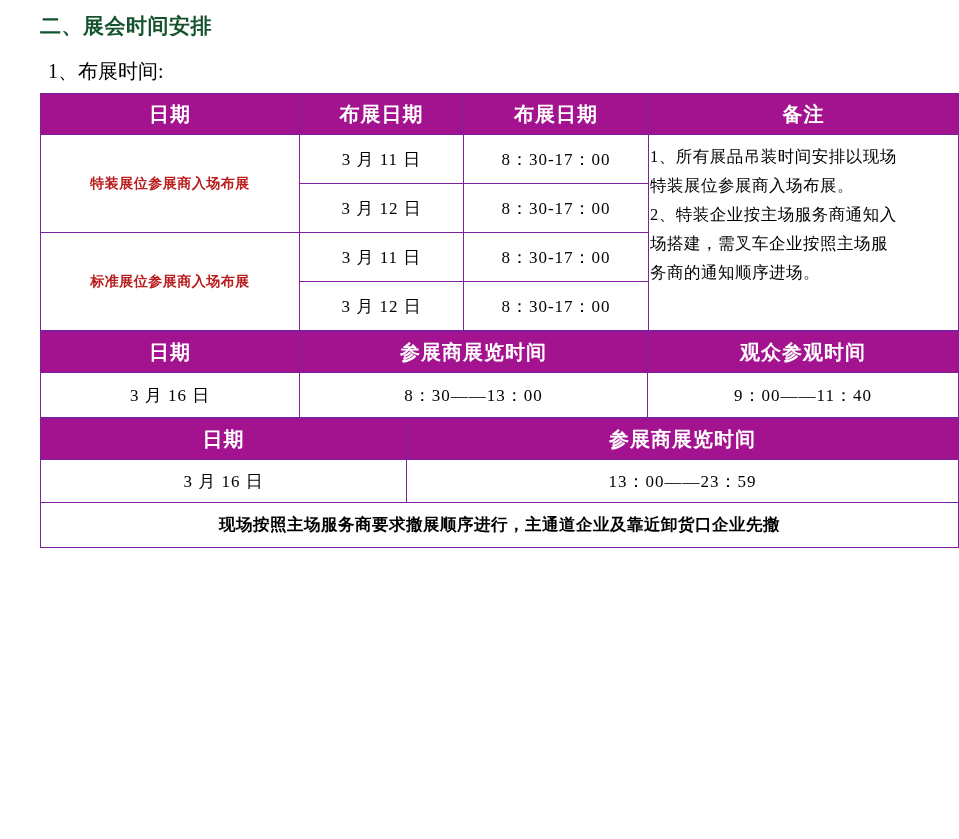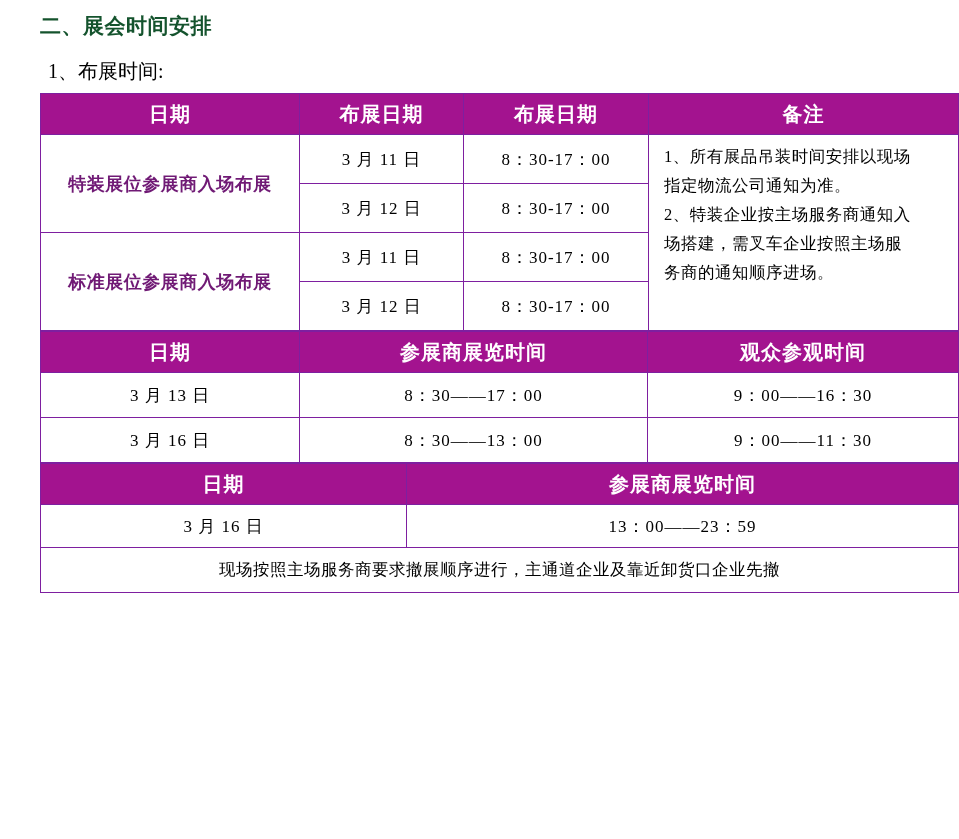--- a/index.html
+++ b/index.html
@@ -53,45 +53,46 @@
   thead th {
     background: #a3138f;
     color: #ffffff;
     font-weight: bold;
     height: 40px;
     font-family: "Liberation Sans", "DejaVu Sans", sans-serif;
     font-size: 20px;
     letter-spacing: 1px;
   }
   td.rowhead {
-    color: #701a75;
+    color: #b91c1c;
     font-weight: bold;
     font-family: "Liberation Sans", "DejaVu Sans", sans-serif;
-    font-size: 18px;
+    font-size: 14px;
     letter-spacing: 0.5px;
   }
   td.cell {
     height: 48px;
     letter-spacing: 1px;
   }
   td.note {
     text-align: left;
     vertical-align: top;
-    padding: 8px 6px 8px 15px;
+    padding: 8px 6px 8px 1px;
     line-height: 1.75;
     font-size: 16.5px;
     letter-spacing: 0.5px;
   }
   td.note .line { display: block; }
   .t2 td.cell { height: 44px; }
   .t3 td.cell { height: 42px; }
   .t3 td.footnote {
     height: 44px;
     letter-spacing: 0.5px;
     font-size: 16.5px;
+    font-weight: bold;
   }
   .mono-time { letter-spacing: 1px; }
 </style>
 </head>
 <body>
 
 <div class="page">
 
   <div class="section-title">二、展会时间安排</div>
 
@@ -106,21 +107,21 @@
         <th>备注</th>
       </tr>
     </thead>
     <tbody>
       <tr>
         <td class="rowhead" rowspan="2">特装展位参展商入场布展</td>
         <td class="cell">3 月 11 日</td>
         <td class="cell mono-time">8：30-17：00</td>
         <td class="note" rowspan="4">
           <span class="line">1、所有展品吊装时间安排以现场</span>
-          <span class="line">指定物流公司通知为准。</span>
+          <span class="line">特装展位参展商入场布展。</span>
           <span class="line">2、特装企业按主场服务商通知入</span>
           <span class="line">场搭建，需叉车企业按照主场服</span>
           <span class="line">务商的通知顺序进场。</span>
         </td>
       </tr>
       <tr>
         <td class="cell">3 月 12 日</td>
         <td class="cell mono-time">8：30-17：00</td>
       </tr>
       <tr>
@@ -139,28 +140,23 @@
   <table class="t2">
     <thead>
       <tr>
         <th style="width:258px">日期</th>
         <th style="width:347px">参展商展览时间</th>
         <th>观众参观时间</th>
       </tr>
     </thead>
     <tbody>
       <tr>
-        <td class="cell">3 月 13 日</td>
-        <td class="cell mono-time">8：30——17：00</td>
-        <td class="cell mono-time">9：00——16：30</td>
-      </tr>
-      <tr>
         <td class="cell">3 月 16 日</td>
         <td class="cell mono-time">8：30——13：00</td>
-        <td class="cell mono-time">9：00——11：30</td>
+        <td class="cell mono-time">9：00——11：40</td>
       </tr>
     </tbody>
   </table>
 
 
   <table class="t3">
     <thead>
       <tr>
         <th style="width:365px">日期</th>
         <th>参展商展览时间</th>

